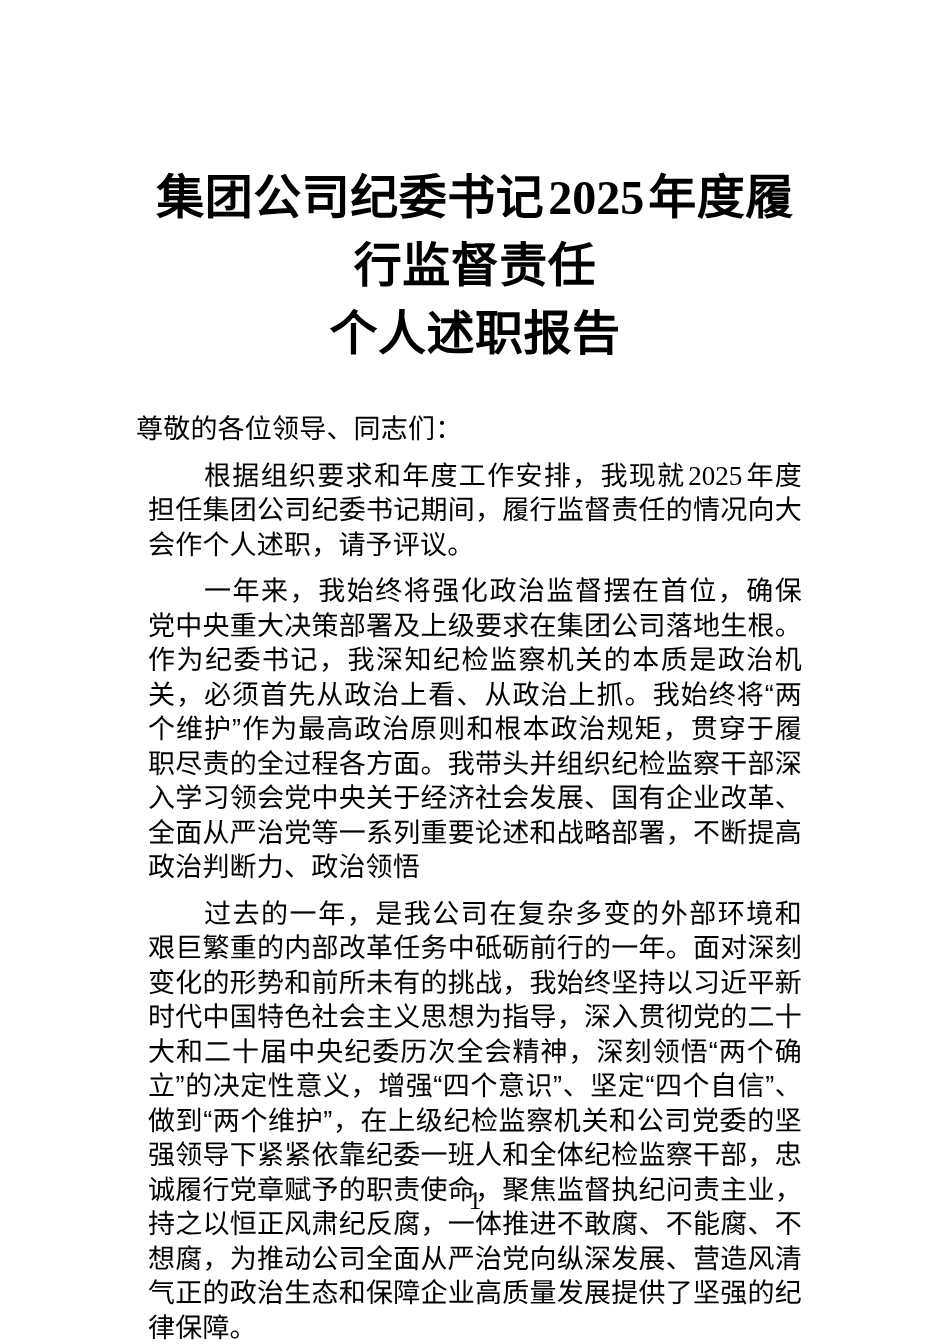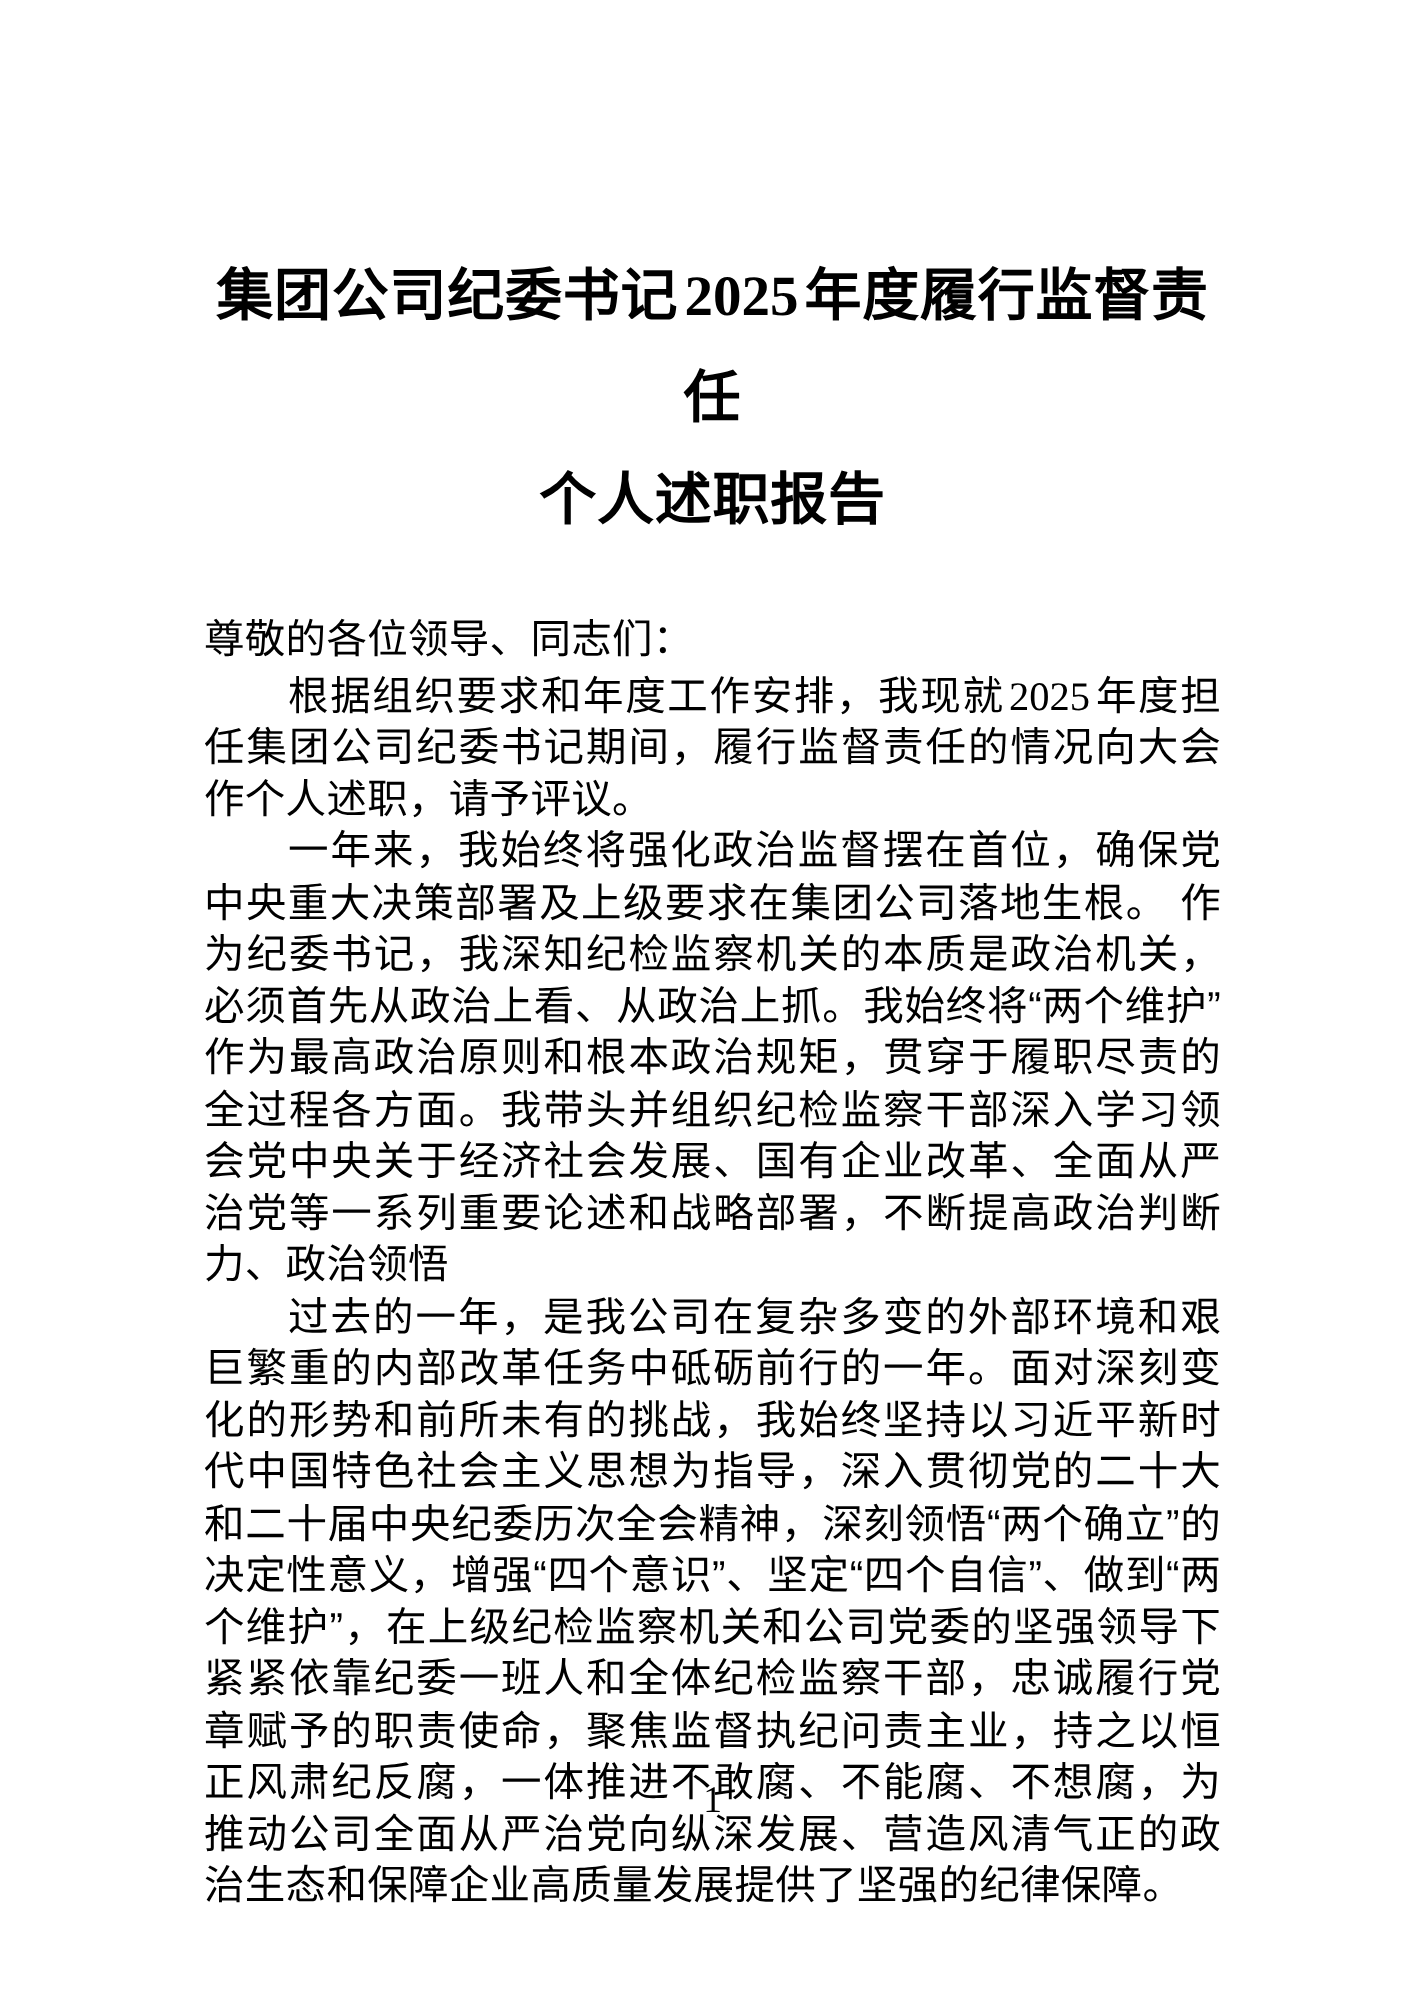--- a/index.html
+++ b/index.html
@@ -25,43 +25,42 @@
   .content {
     position: absolute;
     left: 136px;
     top: 0;
     width: 678px;
   }
   .doc-title {
     margin: 0;
     padding-top: 164px;
     text-align: center;
-    font-size: 38px;
+    font-size: 48px;
     line-height: 68px;
     font-weight: 700;
     letter-spacing: 0.5px;
     font-family: "Liberation Sans", "DejaVu Sans", sans-serif;
   }
   .doc-title .num {
     font-family: "Liberation Serif", "DejaVu Serif", serif;
     font-weight: 700;
     padding: 0 4px;
     letter-spacing: 0;
   }
   .salutation {
     margin: 0;
     padding-top: 44px;
     font-size: 27px;
     line-height: 34.5px;
     text-align: left;
     letter-spacing: 0.2px;
-    font-family: Liberation Mono, monospace;
   }
   .para {
-    margin: 0;
+    margin: 12px;
     font-size: 27px;
     line-height: 34.5px;
     text-align: justify;
     text-align-last: left;
     text-justify: inter-ideograph;
     text-indent: 56px;
     letter-spacing: 0.2px;
     word-break: break-all;
   }
   .para .num {

